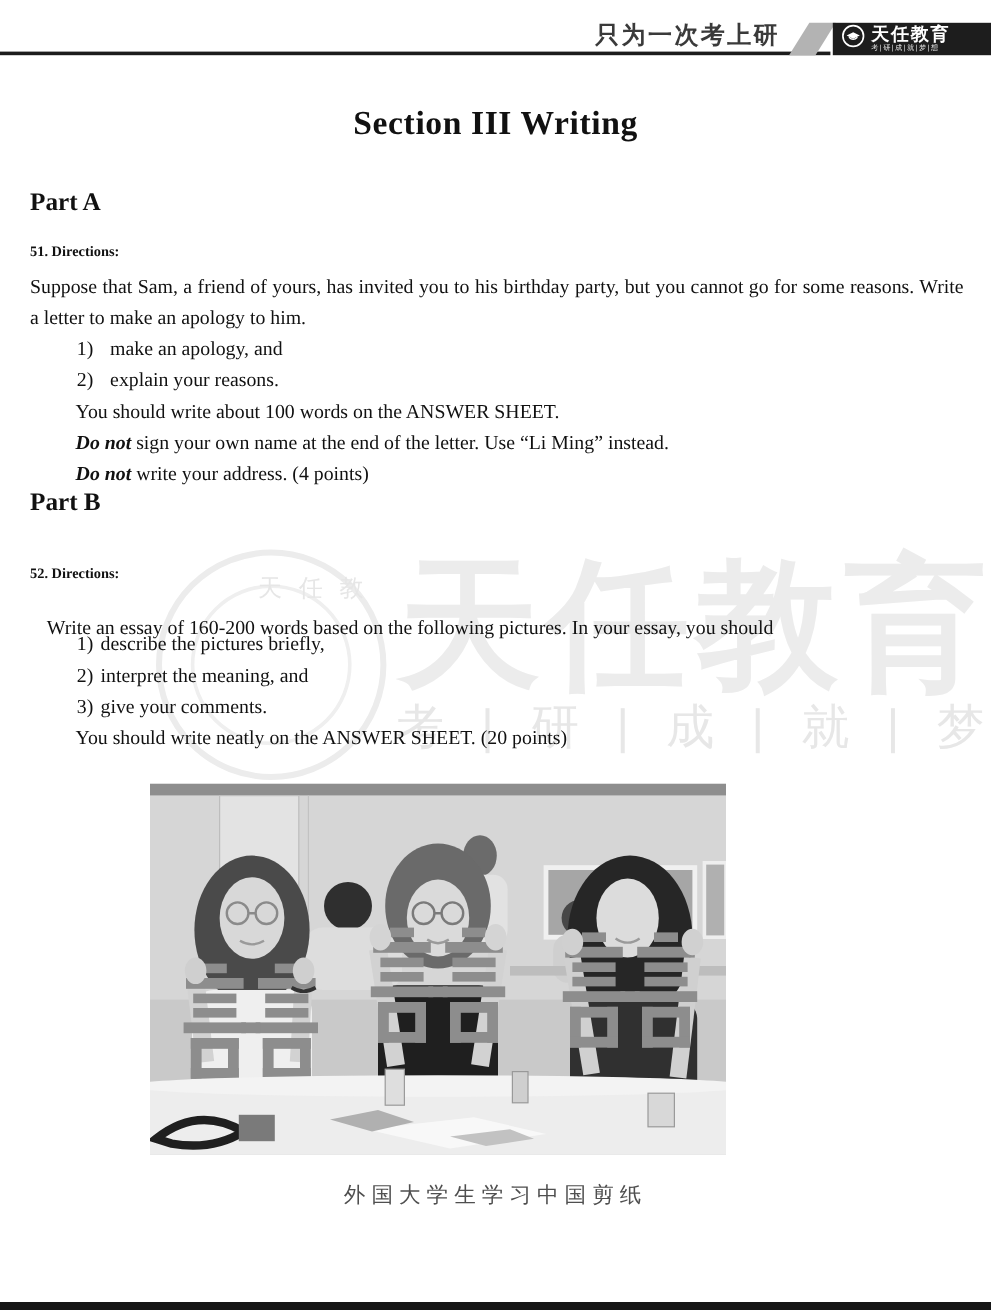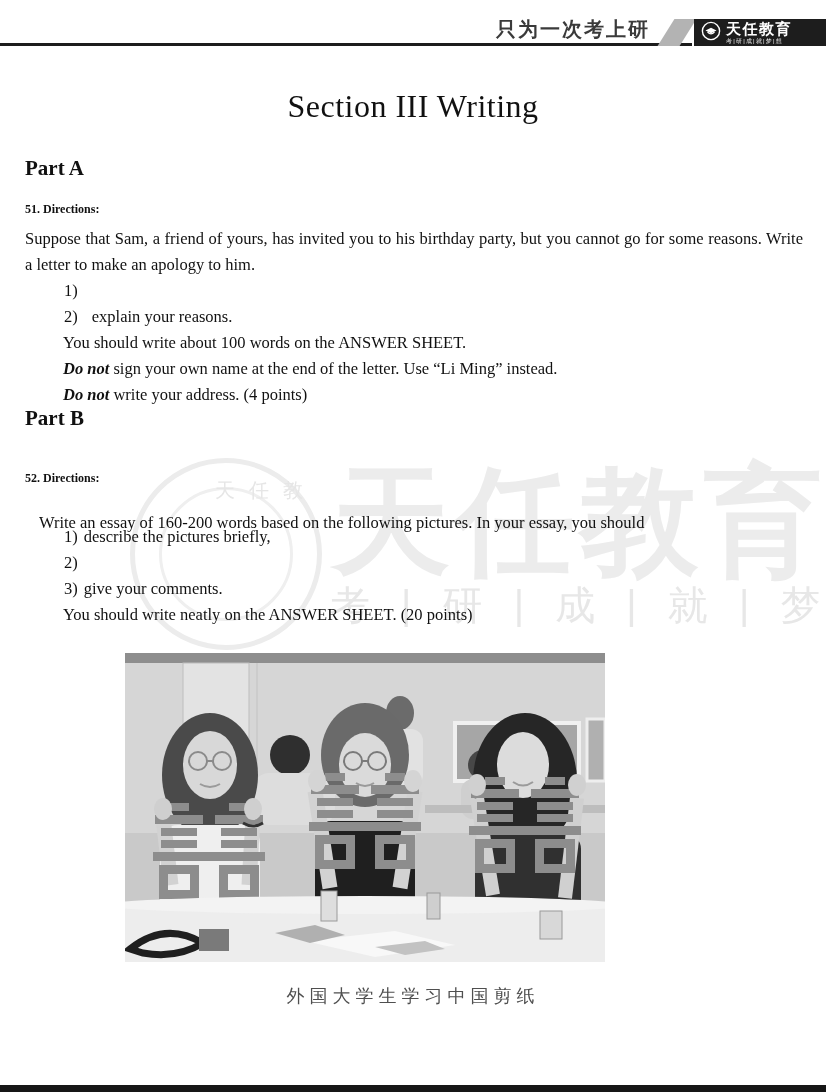--- a/index.html
+++ b/index.html
@@ -28,21 +28,21 @@
     font-family:"Liberation Sans", sans-serif;font-weight:700;
     font-size:15px;color:#ffffff;letter-spacing:1.5px;white-space:nowrap;
   }
   .brand-sub{
     font-family:"Liberation Sans", sans-serif;font-size:6px;color:#e8e8e8;
     letter-spacing:1.2px;margin-top:2px;white-space:nowrap;
   }
   
   .title{
     position:absolute;top:88px;left:0;width:100%;text-align:center;
-    font-size:32px;font-weight:400;letter-spacing:0.5px;
+    font-size:28px;font-weight:700;letter-spacing:0.5px;
   }
   .part-heading{position:absolute;left:25px;font-size:21px;font-weight:700;}
   .dir-label{position:absolute;left:25px;font-size:12px;font-weight:700;}
   .para{
     position:absolute;left:25px;width:778px;font-size:16.5px;line-height:26px;
     text-align:justify;
   }
   .line-row{
     position:absolute;left:64px;font-size:16.5px;line-height:26px;
     display:flex;white-space:nowrap;
@@ -118,20 +118,21 @@
 
 <h1 class="title z1" style="margin:0;">Section III Writing</h1>
 
 <h2 class="part-heading z1" style="top:156px;margin:0;">Part A</h2>
 <div class="dir-label z1" style="top:202px;">51. Directions:</div>
 <p class="para z1" style="top:226px;margin:0;">Suppose that Sam, a friend of yours, has invited you to his birthday party, but you cannot go for some reasons. Write a letter to make an apology to him.</p>
 
 <div class="line-row z1" style="top:278px;">
   <span>1)</span>
     <span class="gap-wide"></span>
+  <span>make an apology, and</span>
 </div>
 <div class="line-row z1" style="top:304px;">
   <span>2)</span>
     <span class="gap-wide"></span>
   <span>explain your reasons.</span>
 </div>
 <div class="line-row note z1" style="top:330px;">
   <span>You should write about 100 words on the ANSWER SHEET.</span>
 </div>
 <div class="line-row note z1" style="top:356px;">
@@ -148,20 +149,21 @@
 <p class="para z1" style="top:496px;margin:14px;">Write an essay of 160-200 words based on the following pictures. In your essay, you should</p>
 
 <div class="line-row z1" style="top:524px;">
   <span>1)</span>
     <span class="gap-narrow"></span>
   <span>describe the pictures briefly,</span>
 </div>
 <div class="line-row z1" style="top:550px;">
   <span>2)</span>
     <span class="gap-narrow"></span>
+  <span>interpret the meaning, and</span>
 </div>
 <div class="line-row z1" style="top:576px;">
   <span>3)</span>
     <span class="gap-narrow"></span>
   <span>give your comments.</span>
 </div>
 <div class="line-row note z1" style="top:602px;">
   <span>You should write neatly on the ANSWER SHEET. (20 points)</span>
 </div>
 

